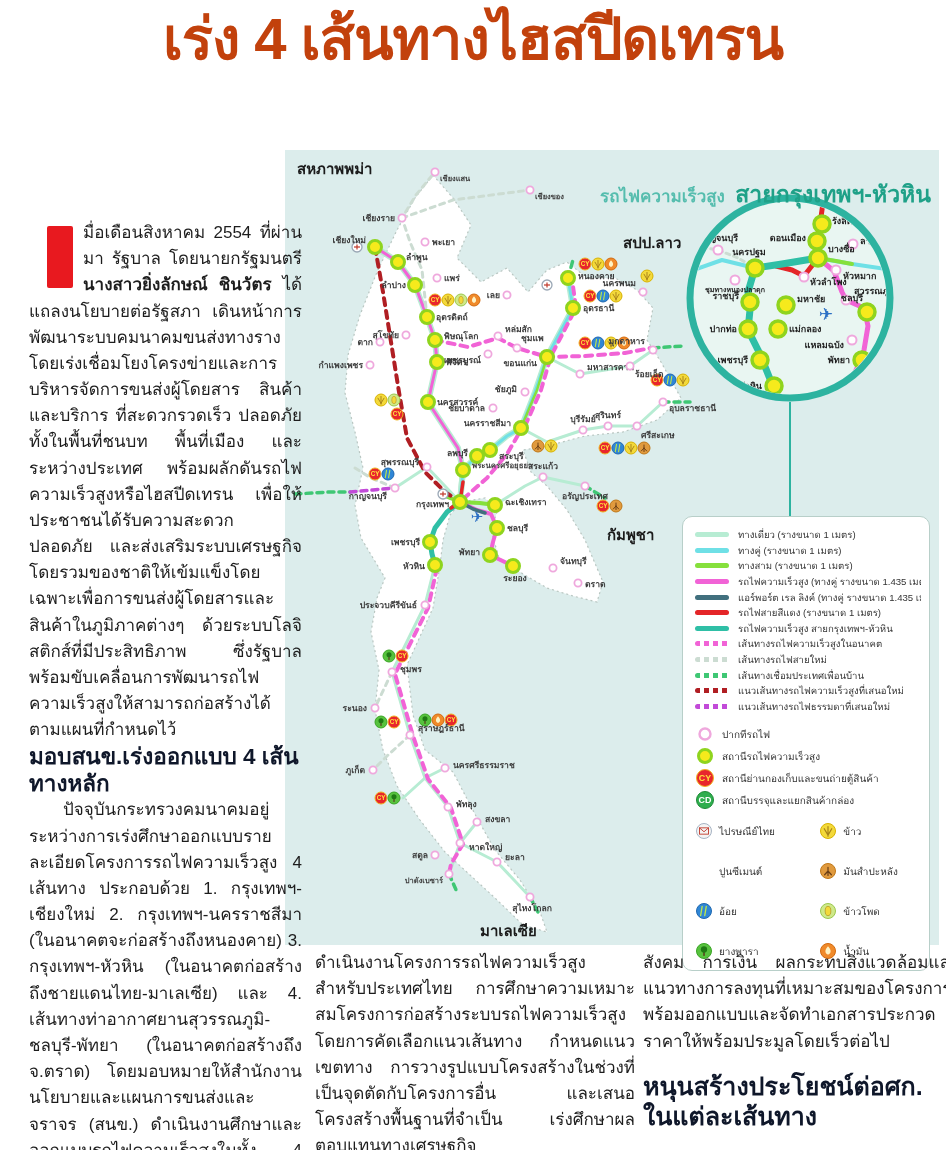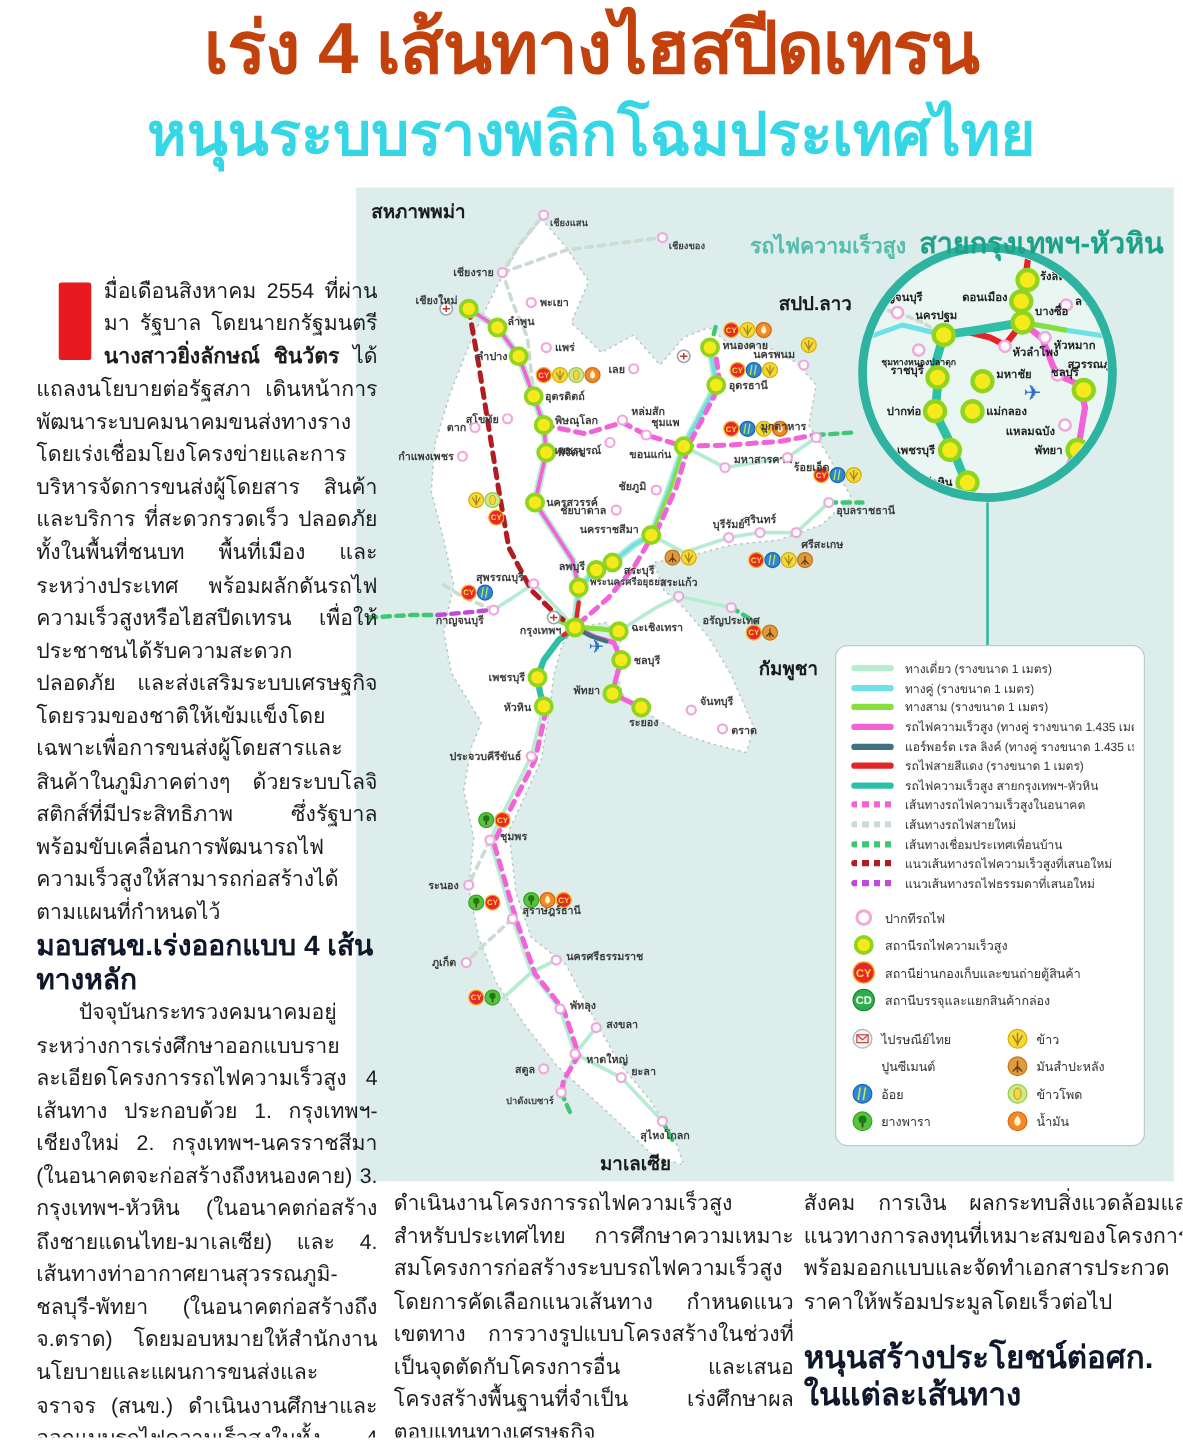--- a/index.html
+++ b/index.html
@@ -17,49 +17,48 @@
           font-size:27px;font-weight:bold;text-align:center;line-height:38px;}
   .ribbon::after{content:"";position:absolute;right:0;top:0;width:0;height:0;
           border-top:18px solid #fbe3c4;border-left:30px solid transparent;}
   
   .map-panel{position:absolute;left:285px;top:150px;width:654px;height:795px;background:#dcedec;}
   .map-panel svg.mainmap{position:absolute;left:0;top:0;}
   .map-title{position:absolute;top:26px;right:8px;text-align:right;white-space:nowrap;}
   .map-title .pre{font-size:17px;color:#55bdae;font-weight:bold;margin-right:6px;}
   .map-title .main{font-size:23px;color:#1fa188;font-weight:bold;}
   
-  .legend{position:absolute;left:383px;top:366px;width:248px;background:#fff;
+  .legend{position:absolute;left:397px;top:366px;width:248px;background:#fff;
           border:1px solid #b8cfc9;border-radius:10px;padding:10px 8px 8px 12px;box-sizing:border-box;}
   .lg-row{display:flex;align-items:center;gap:9px;height:15.6px;}
   .lg-swatch{width:34px;height:5px;border-radius:2.5px;flex:none;}
   .lg-label{font-size:9.6px;color:#333;white-space:nowrap;overflow:hidden;}
   .lg-st-row{display:flex;align-items:center;gap:7px;height:22px;}
   .lg-st-row .lg-label{font-size:10px;}
-  .lg-comm{display:grid;grid-template-columns:55% 45%;margin-top:9px;row-gap:0;}
+  .lg-comm{display:grid;grid-template-columns:55% 45%;margin-top:9px;row-gap:18px;}
   .lg-c-item{display:flex;align-items:center;gap:6px;height:22px;font-size:10px;color:#333;}
   
   .col{position:absolute;color:#1d1d1d;font-size:17px;line-height:1.54;text-align:justify;margin-left:19px;}
   .col p{margin:0;}
   .col p.ind{text-indent:34px;}
   .col1{left:10px;top:220px;width:273px;height:930px;overflow:hidden;}
   .col2{left:296px;top:950px;width:320px;height:200px;overflow:hidden;}
   .col3{left:624px;top:950px;width:316px;height:200px;overflow:hidden;}
   .subhead{color:#0f172a;font-weight:bold;font-size:22.5px;line-height:1.2;
            margin:12px 0 8px;text-align:left;text-indent:0;}
   .subhead.big{font-size:25px;margin-top:16px;}
   .dropbar{float:left;width:26px;height:62px;background:#e8191f;margin:6px 10px 2px 18px;border-radius:2px;}
   b.name{font-weight:bold;}
 </style>
 </head>
 <body>
 
 <div class="page">
 
   <div class="headline">เร่ง 4 เส้นทางไฮสปีดเทรน</div>
-  <div class="subheadline">หนุนระบบรางพลิกโฉมประเทศไทย</div>
 
 
   <div class="map-panel">
     <svg class="mainmap" id="map-svg" width="654" height="795" viewBox="0 0 654 795">
       <path d="M148,25 L168,48 L186,75 L172,108 L196,132 L222,118 L243,142 L262,120 L282,112 L302,128 L330,128 L352,140 L368,158 L362,190 L376,212 L396,248
            L372,270 L338,282 L300,286 L262,296 L238,300 L246,322 L262,336 L282,360 L300,390 L318,432 L312,452
            L288,446 L262,438 L238,424 L214,408 L206,380 L212,362 L200,348 L176,352 L165,365
            L158,390 L155,415 L148,458 L122,515 L128,565 L140,600 L168,622 L192,668 L210,700 L235,730 L255,762 L262,782
            L238,775 L210,748 L185,725 L160,702 L135,670 L112,636 L98,600 L90,560 L94,520 L86,482 L92,448 L100,428
            L88,408 L76,388 L70,355 L78,318 L70,282 L60,243 L63,205 L75,165 L92,122 L112,80 L130,48 Z" fill="#ffffff" stroke="#b9c6c1" stroke-width="1.2" stroke-dasharray="2,3"></path>

